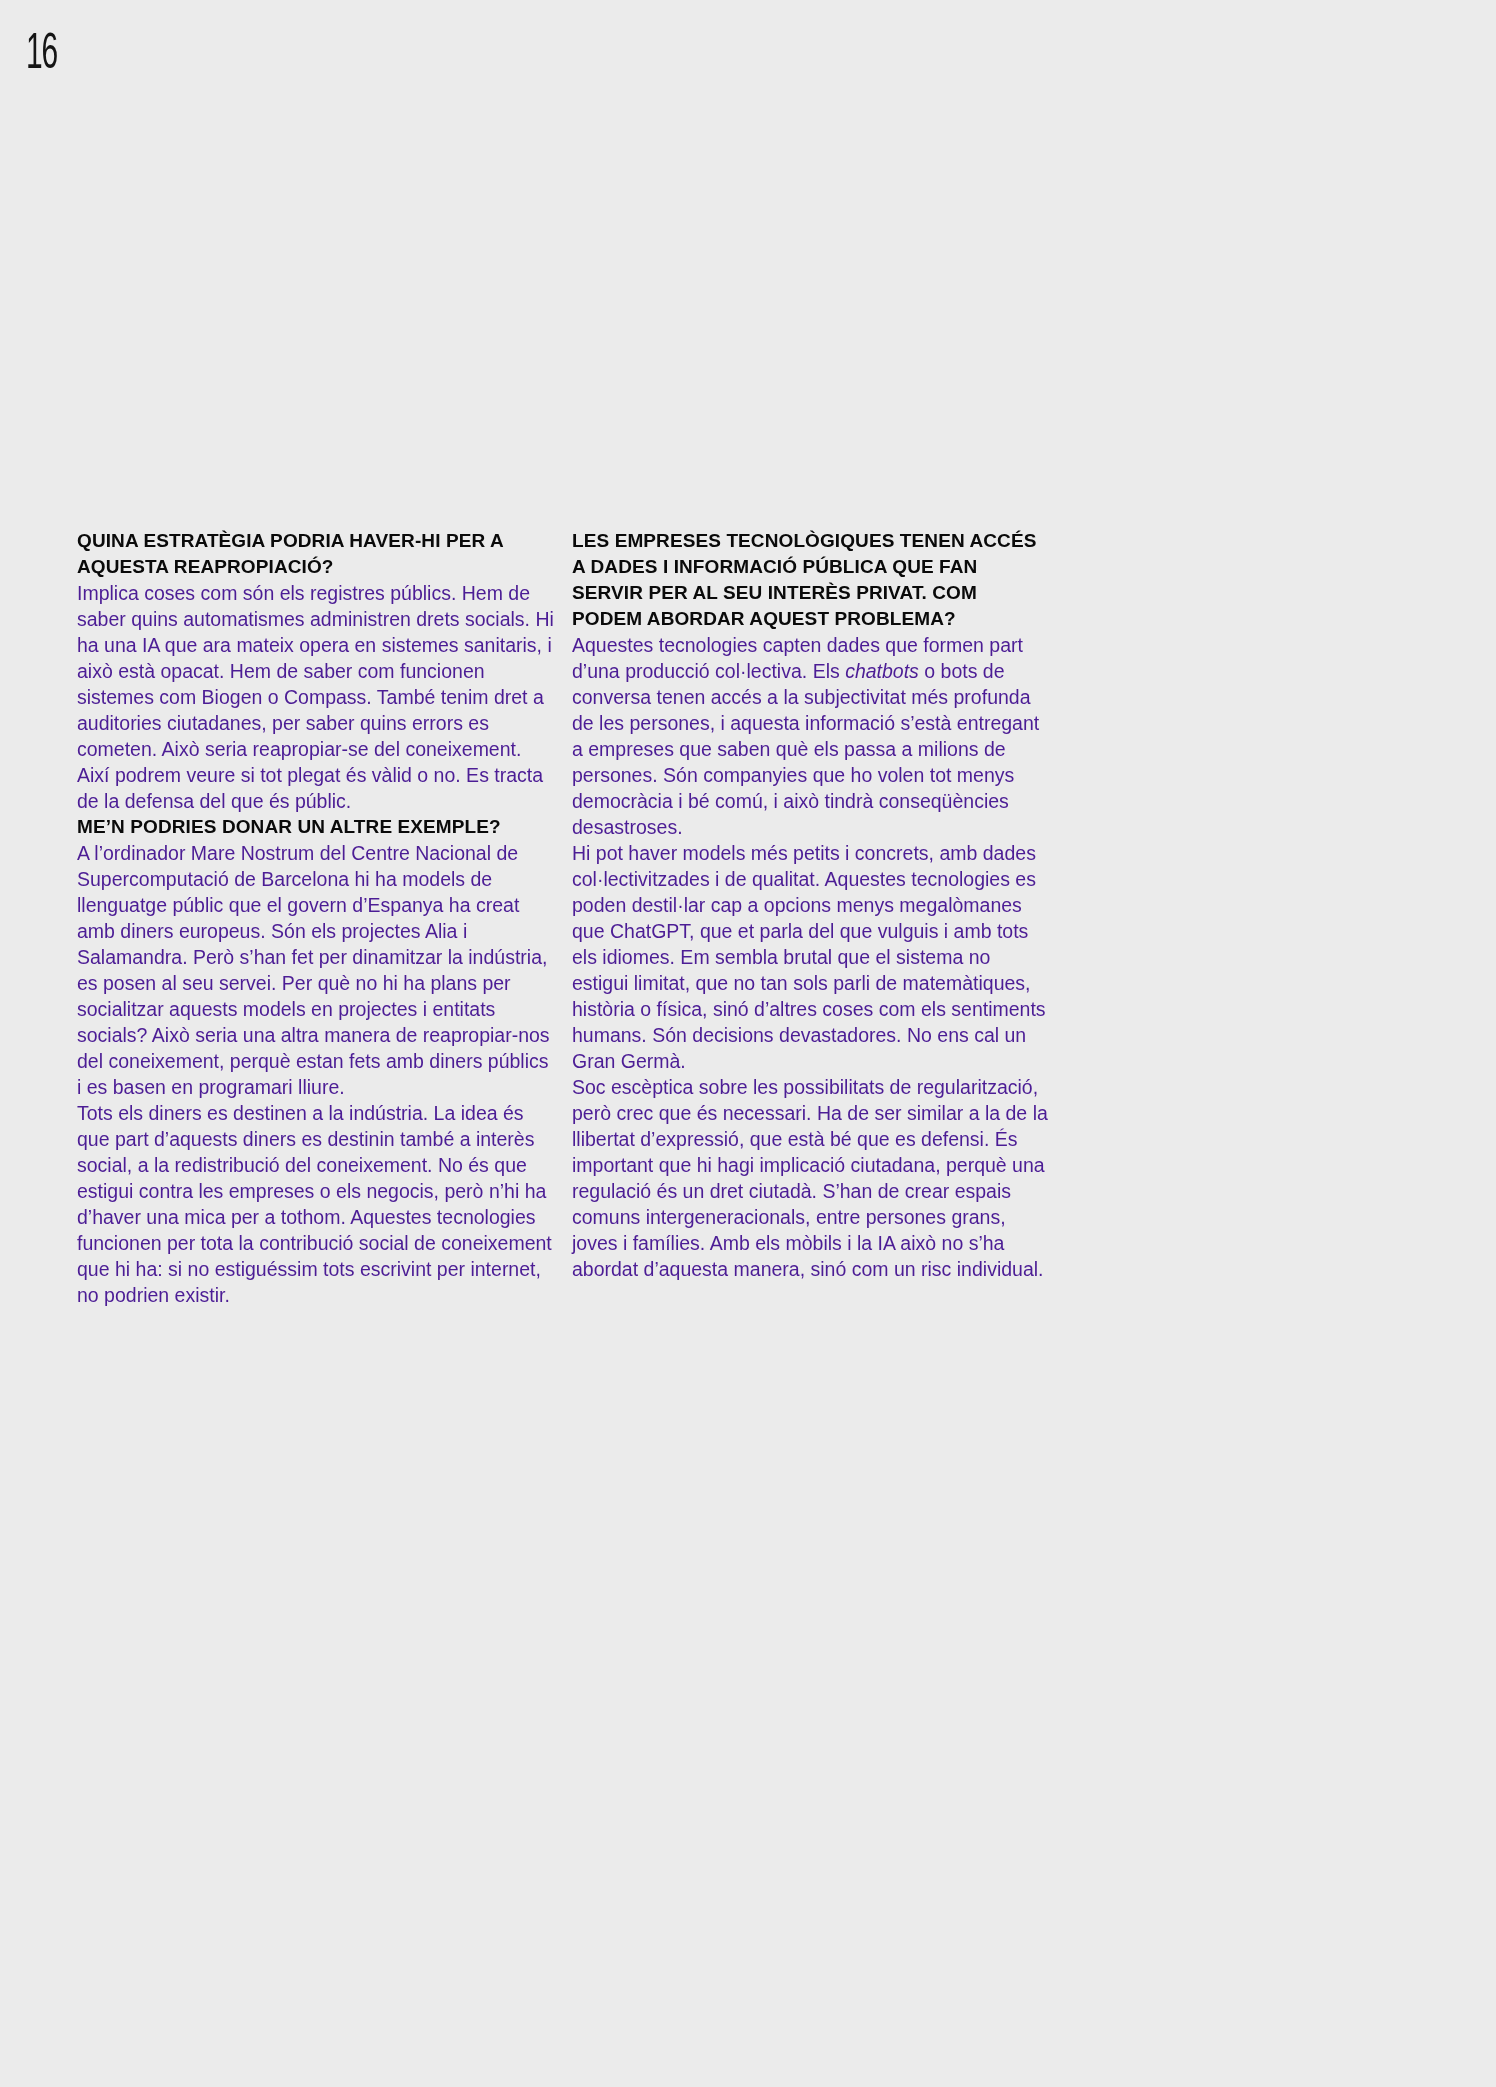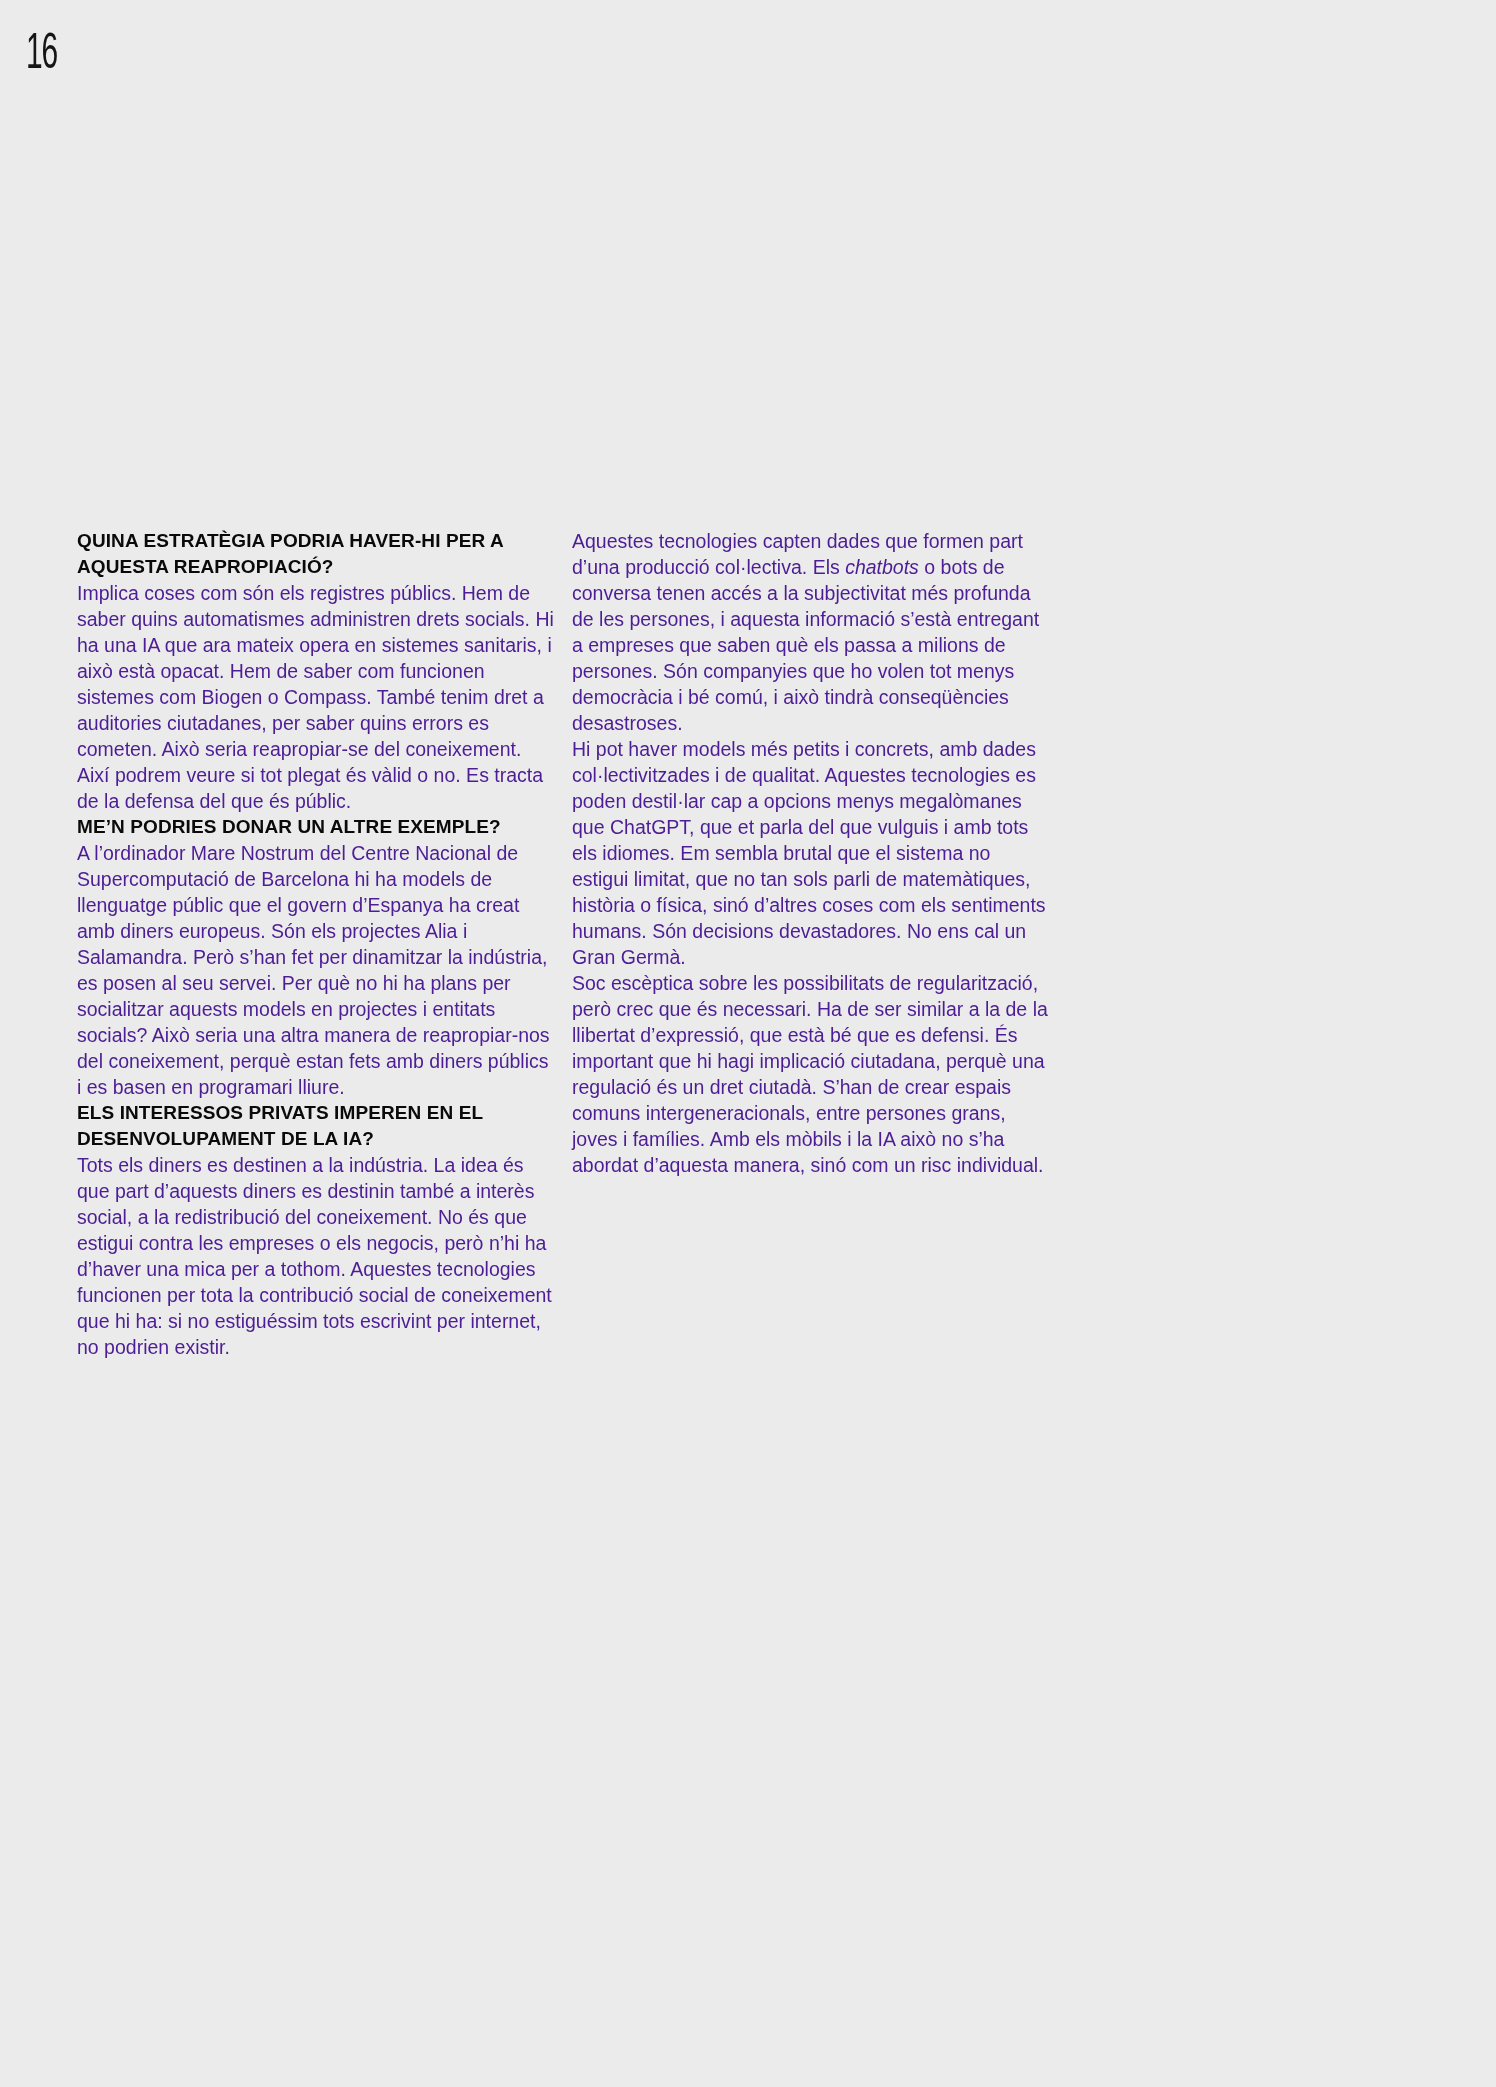--- a/index.html
+++ b/index.html
@@ -74,29 +74,29 @@
       <h2 class="question">QUINA ESTRATÈGIA PODRIA HAVER-HI PER A AQUESTA REAPROPIACIÓ?</h2>
       <p class="answer">Implica coses com són els registres públics. Hem de saber quins automatismes administren drets socials. Hi ha una IA que ara mateix opera en sistemes sanitaris, i això està opacat. Hem de saber com funcionen sistemes com Biogen o Compass. També tenim dret a auditories ciutadanes, per saber quins errors es cometen. Això seria reapropiar-se del coneixement. Així podrem veure si tot plegat és vàlid o no. Es tracta de la defensa del que és públic.</p>
     </section>
 
     <section class="qa">
       <h2 class="question">ME’N PODRIES DONAR UN ALTRE EXEMPLE?</h2>
       <p class="answer">A l’ordinador Mare Nostrum del Centre Nacional de Supercomputació de Barcelona hi ha models de llenguatge públic que el govern d’Espanya ha creat amb diners europeus. Són els projectes Alia i Salamandra. Però s’han fet per dinamitzar la indústria, es posen al seu servei. Per què no hi ha plans per socialitzar aquests models en projectes i entitats socials? Això seria una altra manera de reapropiar-nos del coneixement, perquè estan fets amb diners públics i es basen en programari lliure.</p>
     </section>
 
     <section class="qa">
-      <h2 class="question">ELS INTERESSOS PRIVATS IMPEREN EN EL DESENVOLUPAMENT DE LA IA?</h2>
       <p class="answer">Tots els diners es destinen a la indústria. La idea és que part d’aquests diners es destinin també a interès social, a la redistribució del coneixement. No és que estigui contra les empreses o els negocis, però n’hi ha d’haver una mica per a tothom. Aquestes tecnologies funcionen per tota la contribució social de coneixement que hi ha: si no estiguéssim tots escrivint per internet, no podrien existir.</p>
     </section>
 
   </div>
 
   <div class="column">
 
     <section class="qa">
+      <h2 class="question">LES EMPRESES TECNOLÒGIQUES TENEN ACCÉS A DADES I INFORMACIÓ PÚBLICA QUE FAN SERVIR PER AL SEU INTERÈS PRIVAT. COM PODEM ABORDAR AQUEST PROBLEMA?</h2>
       <p class="answer"><span>Aquestes tecnologies capten dades que formen part d’una producció col·lectiva. Els </span><em>chatbots</em><span> o bots de conversa tenen accés a la subjectivitat més profunda de les persones, i aquesta informació s’està entregant a empreses que saben què els passa a milions de persones. Són companyies que ho volen tot menys democràcia i bé comú, i això tindrà conseqüències desastroses.</span></p>
     </section>
 
     <section class="qa">
       <p class="answer">Hi pot haver models més petits i concrets, amb dades col·lectivitzades i de qualitat. Aquestes tecnologies es poden destil·lar cap a opcions menys megalòmanes que ChatGPT, que et parla del que vulguis i amb tots els idiomes. Em sembla brutal que el sistema no estigui limitat, que no tan sols parli de matemàtiques, història o física, sinó d’altres coses com els sentiments humans. Són decisions devastadores. No ens cal un Gran Germà.</p>
     </section>
 
     <section class="qa">
       <p class="answer">Soc escèptica sobre les possibilitats de regularització, però crec que és necessari. Ha de ser similar a la de la llibertat d’expressió, que està bé que es defensi. És important que hi hagi implicació ciutadana, perquè una regulació és un dret ciutadà. S’han de crear espais comuns intergeneracionals, entre persones grans, joves i famílies. Amb els mòbils i la IA això no s’ha abordat d’aquesta manera, sinó com un risc individual.</p>
     </section>

